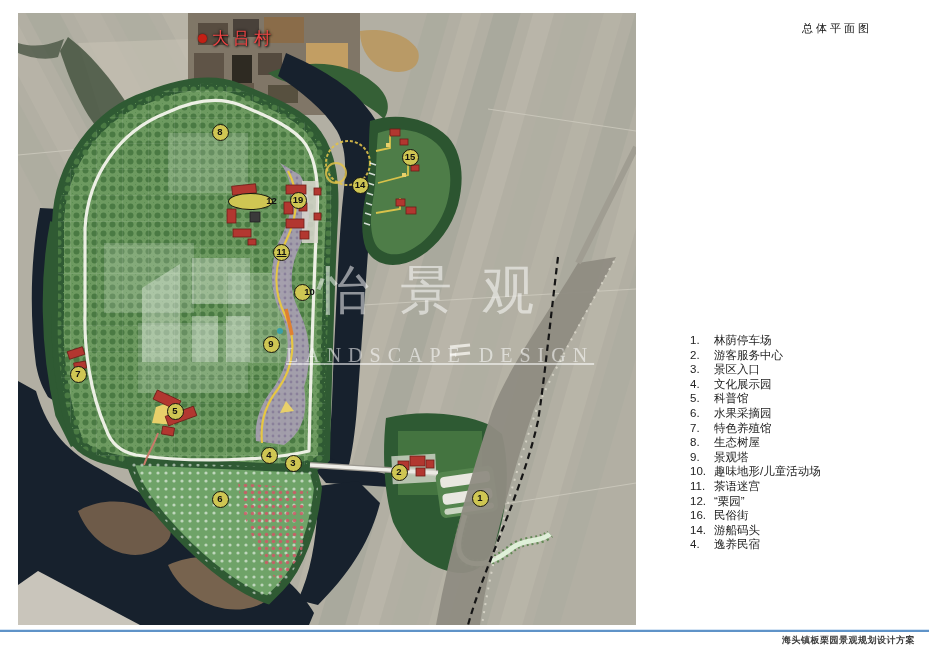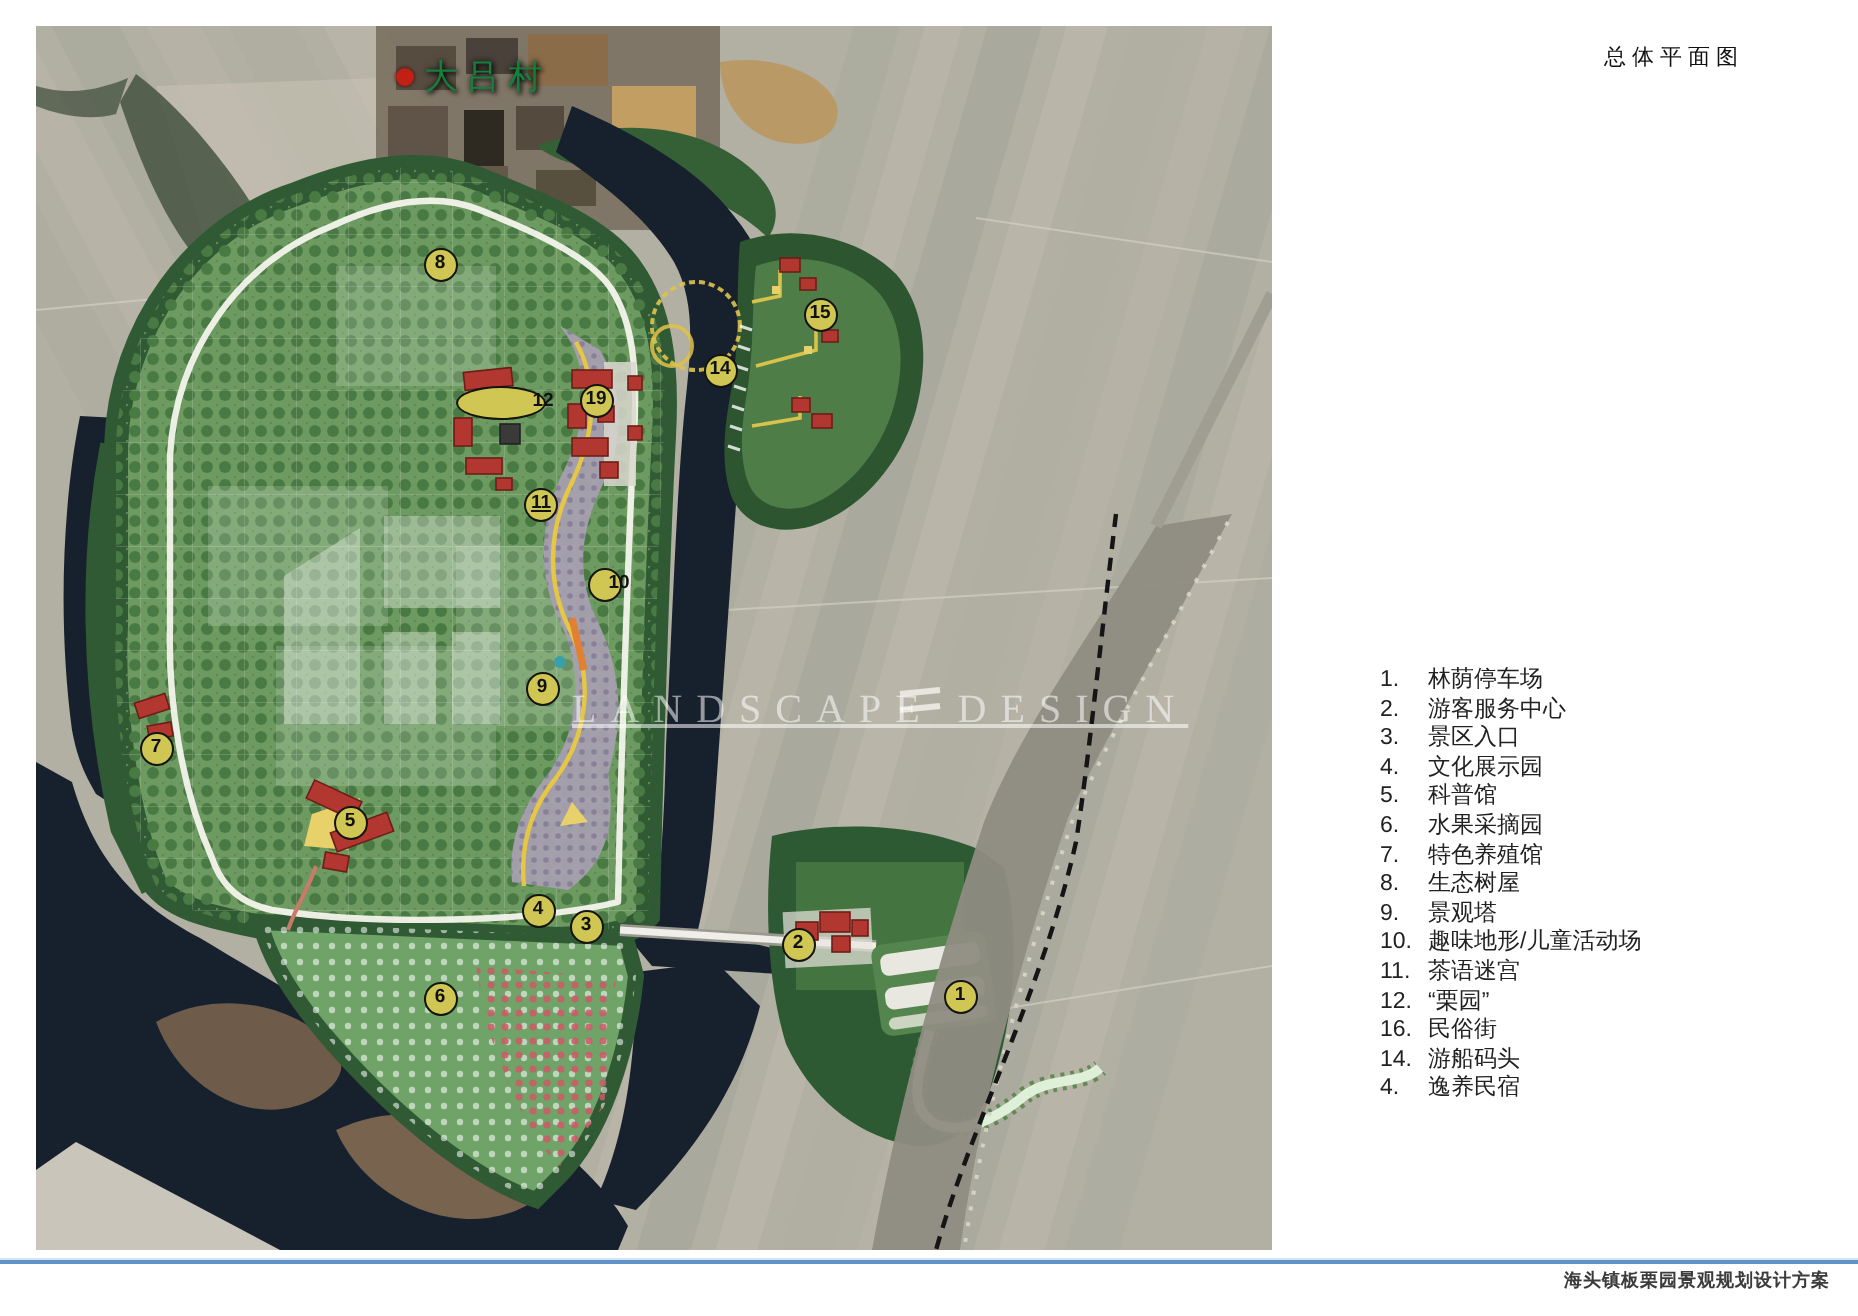--- a/index.html
+++ b/index.html
@@ -6,21 +6,21 @@
   body{font-family:"Liberation Sans",sans-serif;}
   .page{position:relative;width:929px;height:658px;background:#ffffff;overflow:hidden;}
 
   
   .map{position:absolute;left:18px;top:13px;width:618px;height:612px;overflow:hidden;}
   .map svg{position:absolute;left:0;top:0;}
 
   
   .village{position:absolute;left:180px;top:14px;display:flex;align-items:center;gap:5px;}
   .village .dot{width:9px;height:9px;border-radius:50%;background:#c22015;box-shadow:0 0 2px #400;}
-  .village .vtxt{color:#15803d;font-size:17px;letter-spacing:4px;text-shadow:0 0 3px rgba(0,0,0,.9),1px 1px 2px rgba(0,0,0,.8);}
+  .village .vtxt{color:#ef4444;font-size:17px;letter-spacing:4px;text-shadow:0 0 3px rgba(0,0,0,.9),1px 1px 2px rgba(0,0,0,.8);}
 
   
   .wm-logo{position:absolute;left:120px;top:245px;opacity:.32;}
   .wm-cn{position:absolute;left:300px;top:243px;font-size:52px;letter-spacing:30px;color:rgba(255,255,255,.52);
          font-family:"Liberation Serif",serif;white-space:nowrap;}
   .wm-en{position:absolute;left:268px;top:331px;font-size:20px;letter-spacing:7px;color:rgba(255,255,255,.55);
          font-family:"Liberation Serif",serif;white-space:nowrap;text-decoration:underline;}
 
   
   .marker{position:absolute;width:17px;height:17px;border-radius:50%;background:#cfc653;border:1.6px solid #15150f;
@@ -280,34 +280,35 @@
     <div class="wm-logo">
       <svg width="120" height="110" viewBox="0 0 120 110">
         <g fill="#ffffff">
           <path d="M4,30 L42,6 L42,104 L4,104 Z"></path>
           <rect x="54" y="0" width="58" height="46"></rect>
           <rect x="54" y="58" width="26" height="46"></rect>
           <rect x="88" y="58" width="24" height="46"></rect>
         </g>
       </svg>
     </div>
+    <div class="wm-cn">怡景观</div>
     <div class="wm-en">LANDSCAPE DESIGN</div>
 
     <div id="markers">
         <div class="marker" style="left: 453.5px; top: 476.5px;">1</div>
         <div class="marker" style="left: 372.5px; top: 450.5px;">2</div>
         <div class="marker" style="left: 266.5px; top: 441.5px;">3</div>
         <div class="marker" style="left: 242.5px; top: 433.5px;">4</div>
         <div class="marker" style="left: 148.5px; top: 389.5px;">5</div>
         <div class="marker" style="left: 193.5px; top: 477.5px;">6</div>
         <div class="marker" style="left: 51.5px; top: 352.5px;">7</div>
         <div class="marker" style="left: 193.5px; top: 110.5px;">8</div>
         <div class="marker" style="left: 244.5px; top: 322.5px;">9</div>
         <div class="marker" style="left: 275.5px; top: 270.5px; padding-left: 15px;">10</div>
-        <div class="marker" style="left: 244px; top: 230.5px; text-decoration: underline;">11</div>
+        <div class="marker" style="left: 255px; top: 230.5px; text-decoration: underline;">11</div>
         <div class="marker" style="left: 209.5px; top: 179.5px; padding-left: 43px;">12</div>
         <div class="marker" style="left: 271.5px; top: 178.5px;">19</div>
         <div class="marker" style="left: 333.5px; top: 163.5px;">14</div>
         <div class="marker" style="left: 383.5px; top: 135.5px;">15</div>
       </div>
   </div>
 
   <div class="title">总体平面图</div>
 
   <div class="legend" id="legend">

